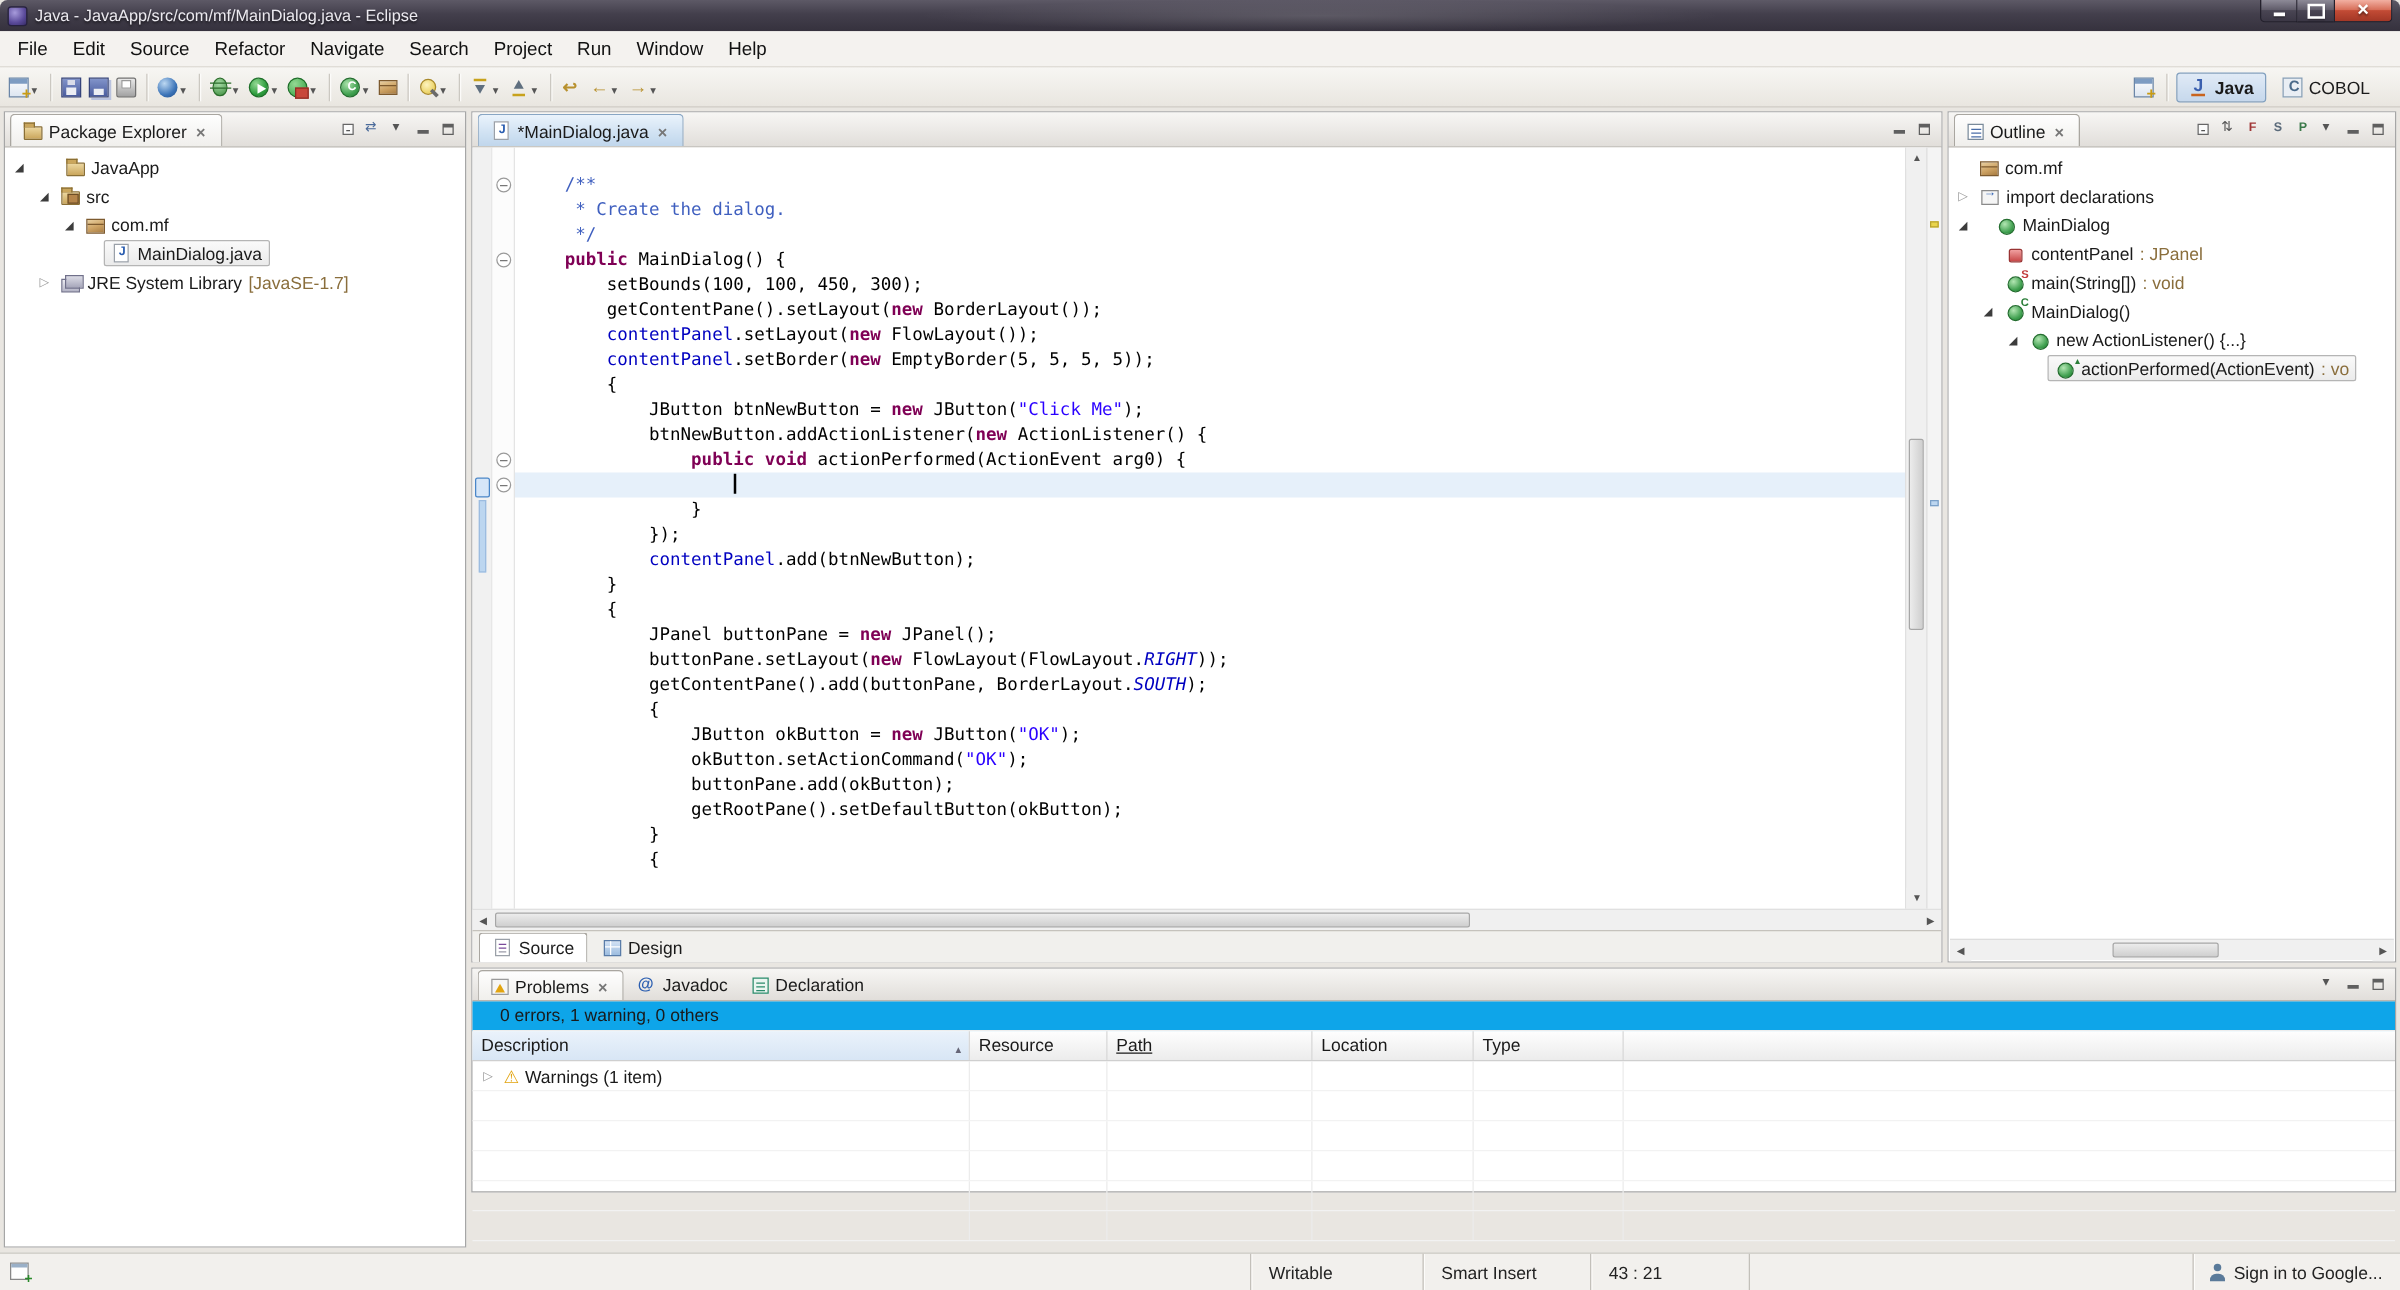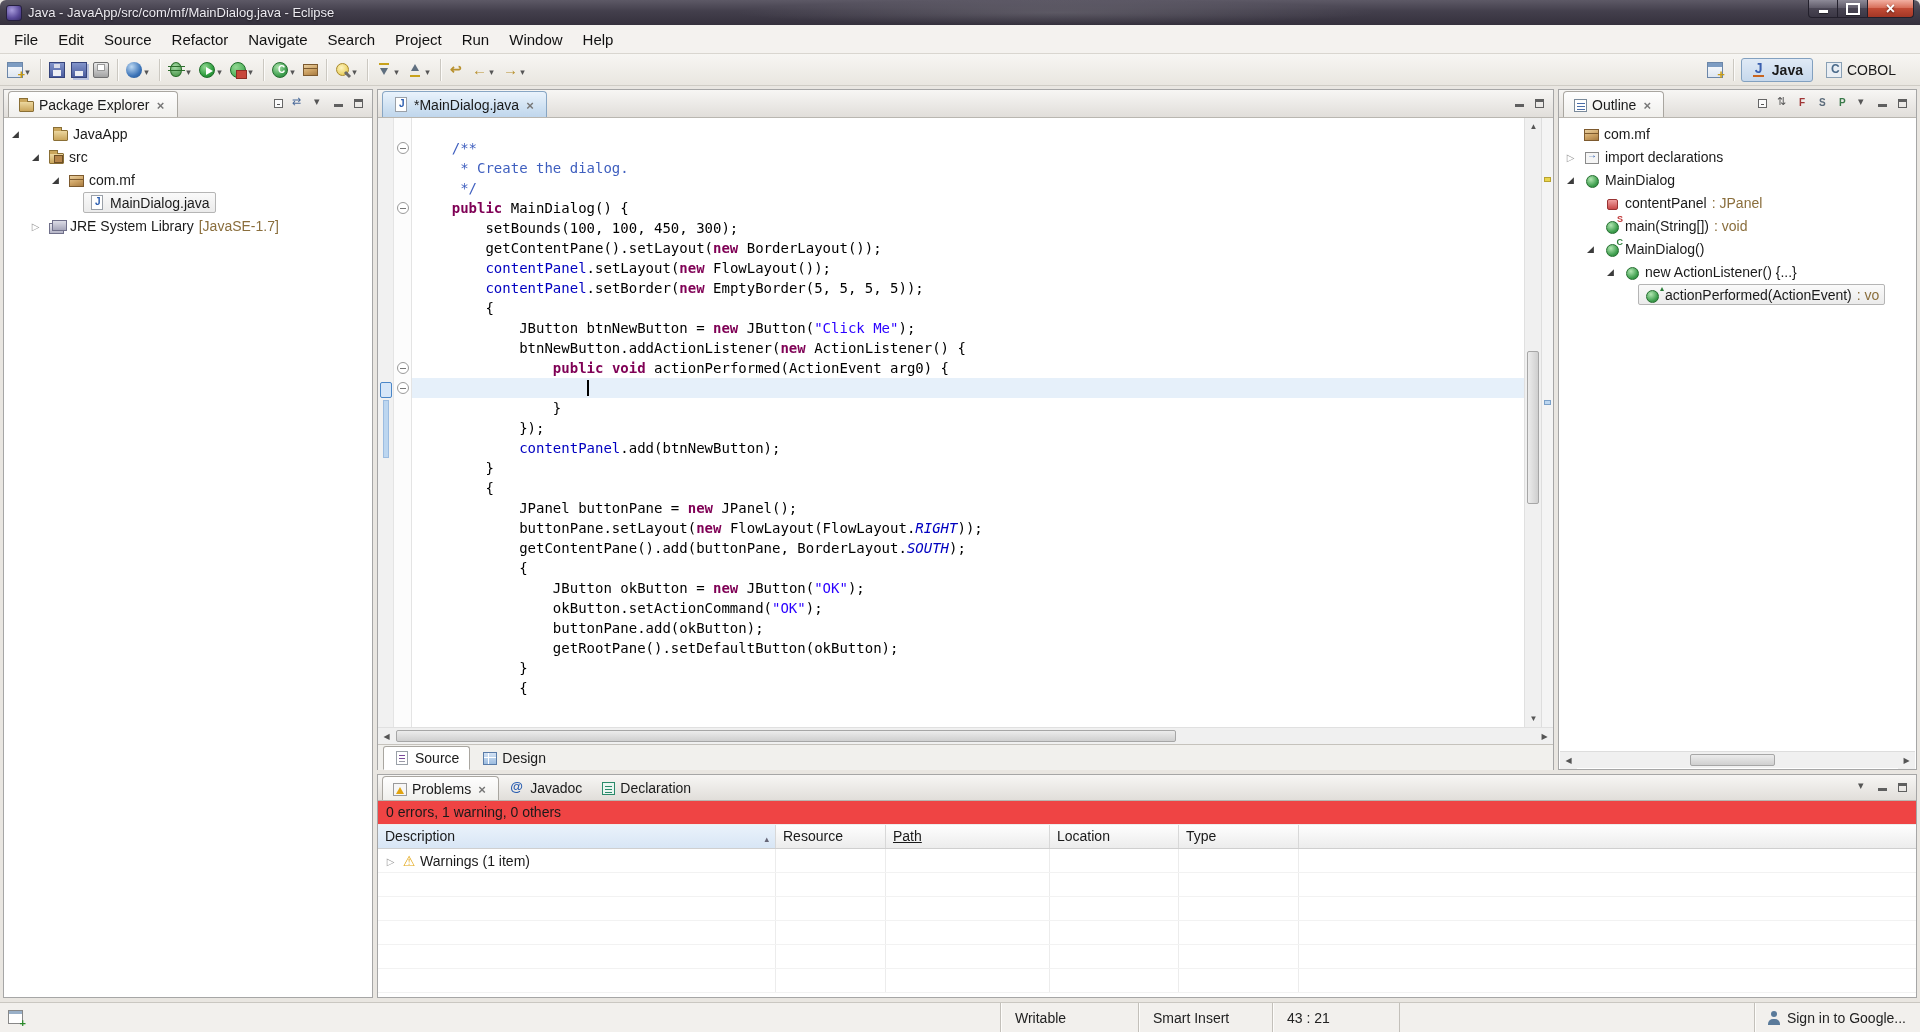--- a/index.html
+++ b/index.html
@@ -195,25 +195,25 @@
   .sd-tab{display:flex;align-items:center;gap:5px;height:24px;padding:0 10px;font-size:14px;border:1px solid transparent;}
   .sd-tab.selected{background:#fff;border-color:#a9a6a0;border-bottom-color:#fff;border-radius:3px 3px 0 0;}
 
   
   .view-pe{left:3px;top:89px;width:370px;height:909px;}
   .view-outline{left:1558px;top:89px;width:359px;height:681px;}
   .ol-hscroll{position:absolute;left:1px;right:1px;bottom:1px;height:17px;background:#f0f0f0;border-top:1px solid #ddd;}
   .olthumb{position:absolute;left:130px;top:2px;width:85px;height:12px;background:linear-gradient(#ececec,#cfcfcf);border:1px solid #a6a6a6;border-radius:2px;}
 
   
-  .view-problems{left:377px;top:774px;width:1540px;height:224px;}
+  .view-problems{left:377px;top:774px;width:1540px;height:180px;}
   .view-problems .view-tabbar{height:26px;}
   .prob-tabs{display:flex;align-items:flex-end;}
   .view-problems .vtab{height:24px;}
-  .prob-summary{height:24px;background:#ef4444;border-bottom:1px solid #ededed;padding:3px 8px;font-size:14px;}
+  .prob-summary{height:24px;background:#0ea5e9;border-bottom:1px solid #ededed;padding:3px 22px;font-size:14px;}
   .prob-header{display:flex;height:24px;background:linear-gradient(#fefefe,#ececec);border-bottom:1px solid #cfcfcf;font-size:14px;}
   .prob-col{padding:3px 7px;border-right:1px solid #d8d8d8;position:relative;flex:none;}
   .prob-col.sorted{background:linear-gradient(#eaf2fb,#d8e6f5);}
   .sort-arrow{position:absolute;right:6px;top:4px;}
   .sort-arrow::after{content:"▴";font-size:9px;color:#667;}
   .prob-col-fill{flex:1;}
   .prob-row{display:flex;height:24px;border-bottom:1px solid #f2f2f2;}
   .prob-cell{border-right:1px solid #ececec;height:23px;padding:2px 5px;display:flex;align-items:center;gap:3px;flex:none;font-size:14px;}
   .prob-cell-fill{flex:1;border-right:none;}
   .warn-ico{width:16px;text-align:center;}
@@ -542,21 +542,21 @@
             <span class="tlabel">com.mf</span>
           </span>
         </div>
         <div class="tree-row" style="padding-left: 4px;">
           <span class="tw tw-col"></span>
           <span class="tnode">
             <span class="ticon ticon-imports"></span>
             <span class="tlabel">import declarations</span>
           </span>
         </div>
-        <div class="tree-row" style="padding-left: 4px;">
+        <div class="tree-row" style="padding-left: 4px; gap: 13px;">
           <span class="tw tw-exp"></span>
           <span class="tnode">
             <span class="ticon ticon-class"></span>
             <span class="tlabel">MainDialog</span>
           </span>
         </div>
         <div class="tree-row" style="padding-left: 24px;">
           <span class="tw"></span>
           <span class="tnode">
             <span class="ticon ticon-field"></span>

